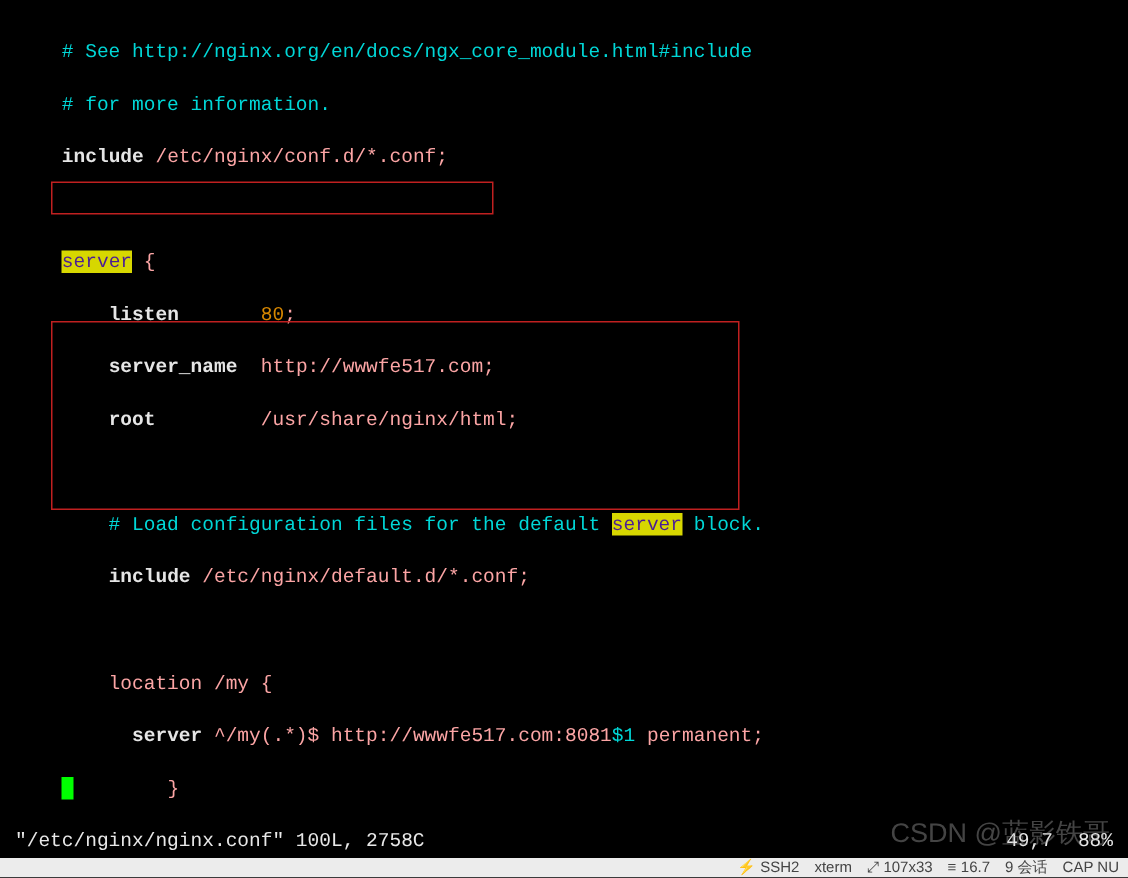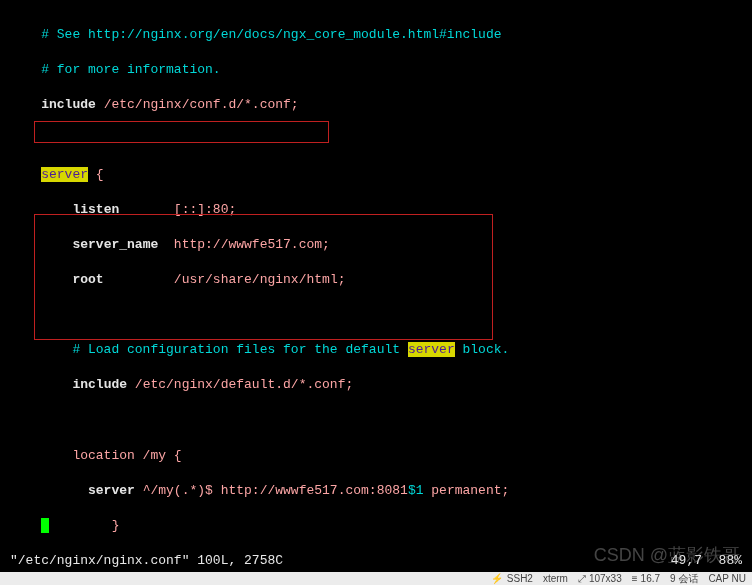--- a/index.html
+++ b/index.html
@@ -87,21 +87,21 @@
 </style>
 </head>
 <body>
 
 <div class="terminal">
 <div><span class="c-comment">    # See http://nginx.org/en/docs/ngx_core_module.html#include</span></div>
 <div><span class="c-comment">    # for more information.</span></div>
 <div><span>    </span><span class="c-yellow">include</span><span class="c-white"> /etc/nginx/conf.d/*.conf;</span></div>
 <div>&nbsp;</div>
 <div><span>    </span><span class="c-hl">server</span><span class="c-white"> {</span></div>
-<div><span>        </span><span class="c-yellow">listen</span><span class="c-white">       [::]:80;</span></div>
+<div><span>        </span><span class="c-yellow">listen</span><span>       </span><span class="c-orange">80</span><span class="c-white">;</span></div>
 <div><span>        </span><span class="c-yellow">server_name</span><span class="c-white">  http://wwwfe517.com;</span></div>
 <div><span>        </span><span class="c-yellow">root</span><span class="c-white">         /usr/share/nginx/html;</span></div>
 <div>&nbsp;</div>
 <div><span class="c-comment">        # Load configuration files for the default </span><span class="c-hl">server</span><span class="c-comment"> block.</span></div>
 <div><span>        </span><span class="c-yellow">include</span><span class="c-white"> /etc/nginx/default.d/*.conf;</span></div>
 <div>&nbsp;</div>
 <div><span class="c-white">        location /my {</span></div>
 <div><span>          </span><span class="c-yellow">server</span><span class="c-white"> ^/my(.*)$ http://wwwfe517.com:8081</span><span class="c-cyan">$1</span><span class="c-white"> permanent;</span></div>
 <div>    <span class="cursor"></span><span class="c-white">        }</span></div>
 

